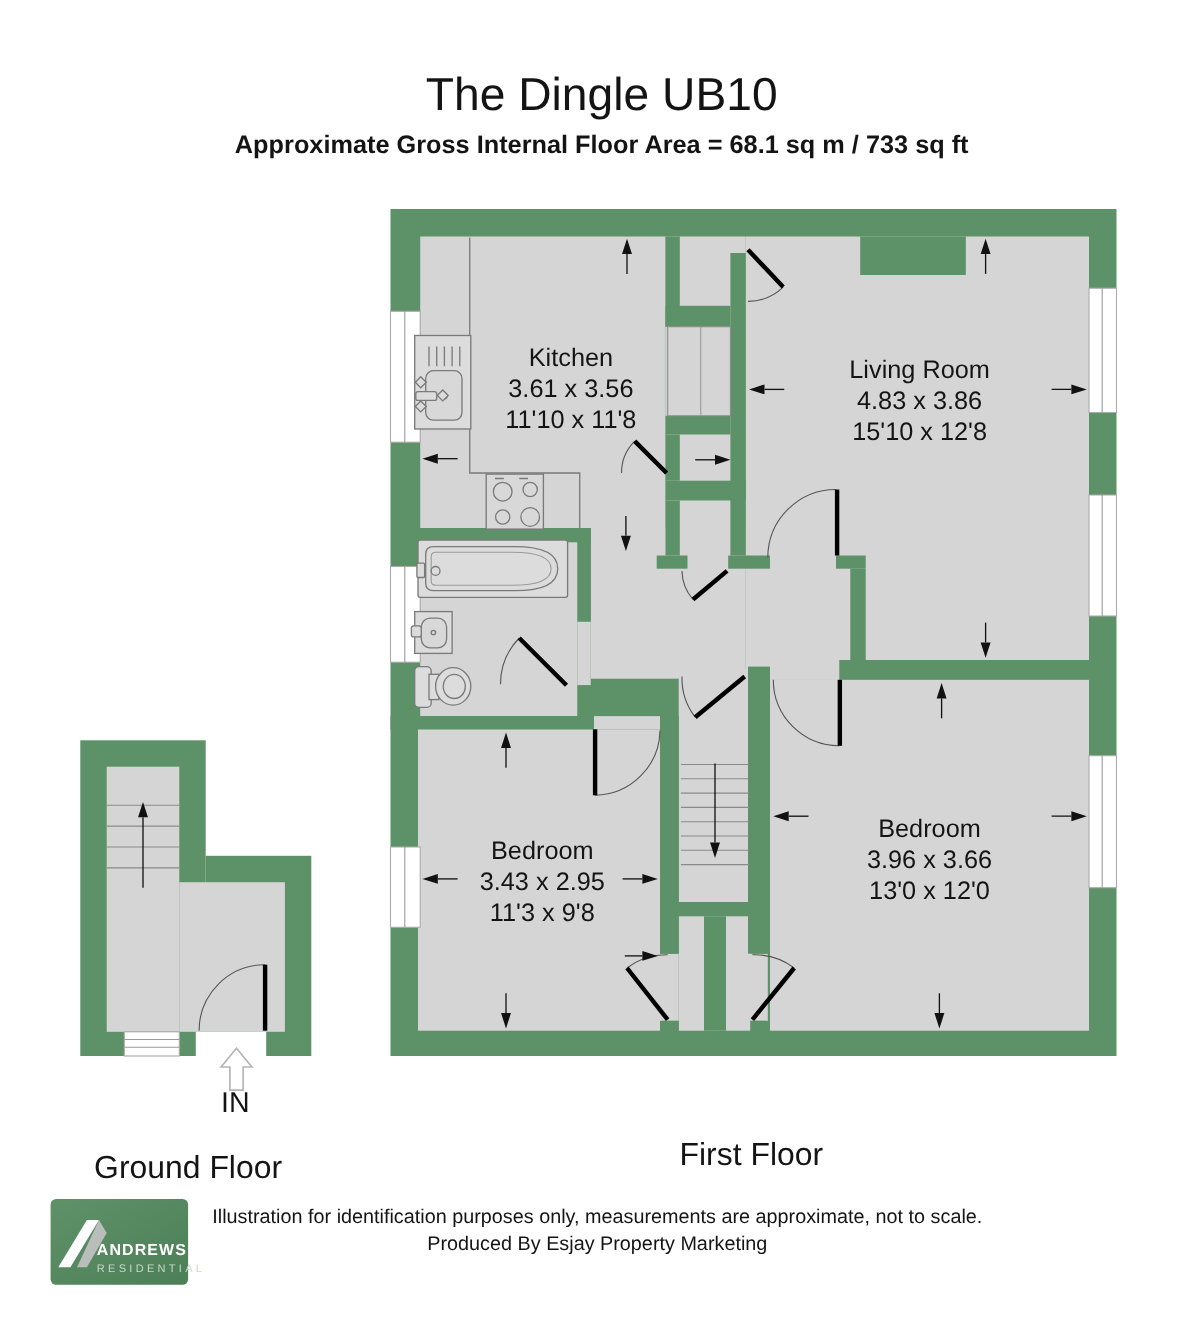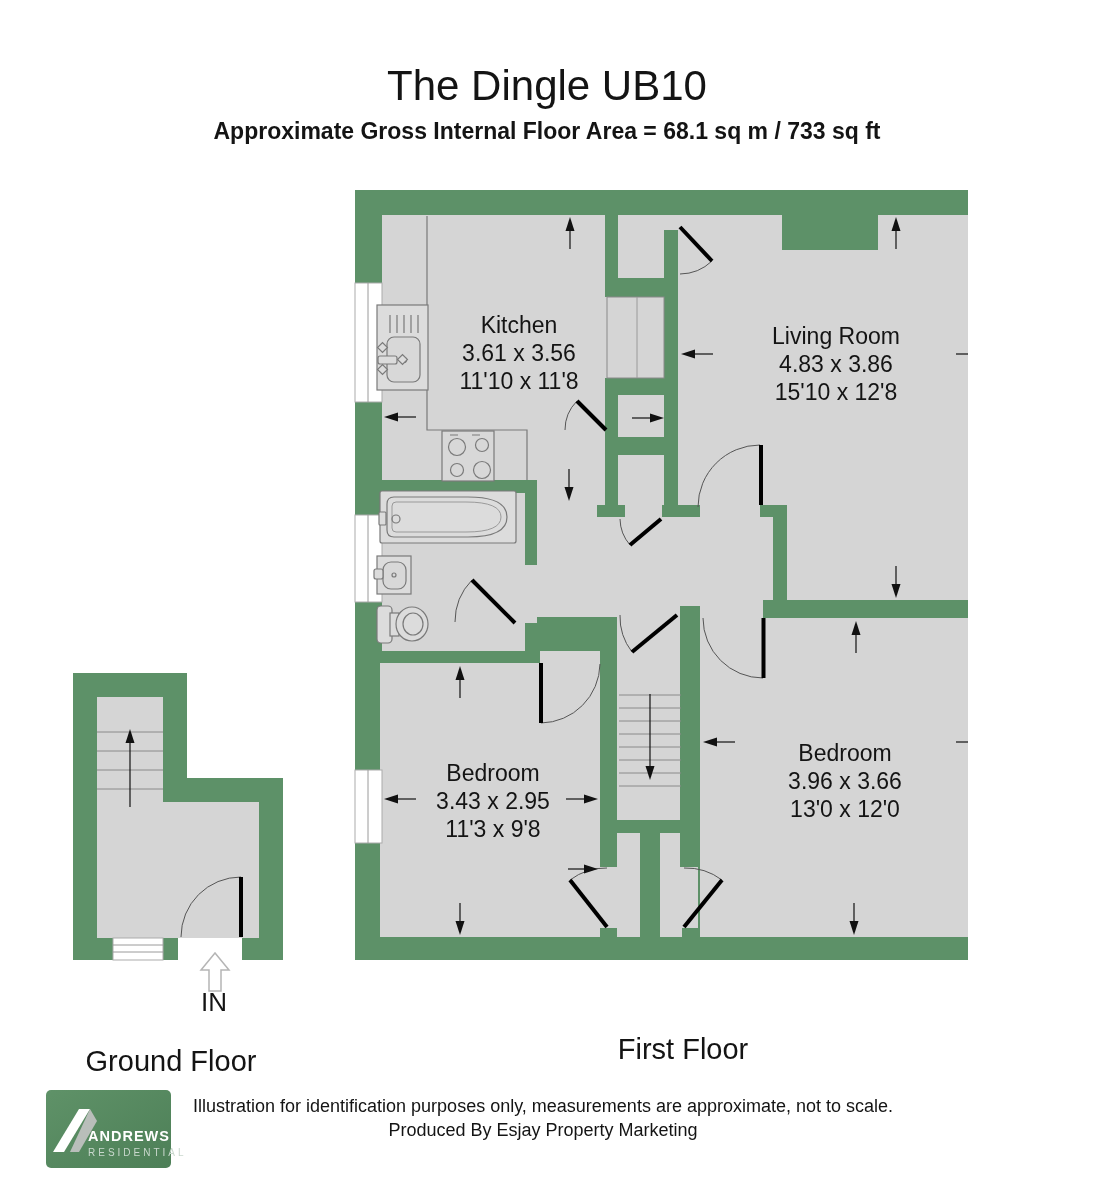--- a/index.html
+++ b/index.html
@@ -1,16 +1,16 @@
 <!DOCTYPE html>
 <html><head>
 <meta charset="utf-8">
 <style>
   html,body{margin:0;padding:0;background:#ffffff;}
-  .page{position:relative;width:968px;height:1200px;background:#fff;overflow:hidden;
+  .page{position:relative;width:1094px;height:1200px;background:#fff;overflow:hidden;
         font-family:"Liberation Sans",sans-serif;}
   svg text{font-family:"Liberation Sans",sans-serif;fill:#141414;}
   .title{font-size:42px;}
   .subtitle{font-size:23px;font-weight:bold;}
   .roomname,.roomdim{font-size:23px;}
   .floorlabel{font-size:29px;}
   .in-label{font-size:26px;}
   .disclaimer{font-size:18px;}
   .logo-brand{font-size:14.5px;fill:#ffffff;letter-spacing:1px;font-weight:bold;}
   .logo-div{font-size:10px;fill:#c9d8cd;letter-spacing:3px;}

